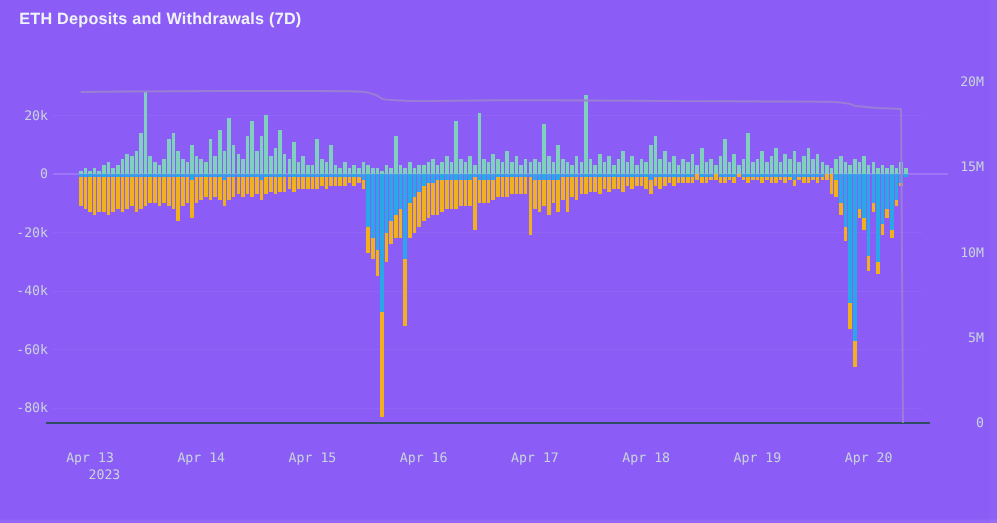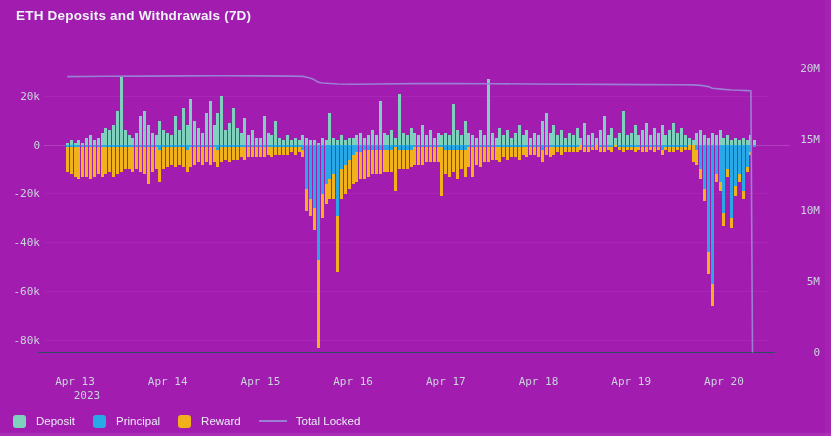--- a/index.html
+++ b/index.html
@@ -11,21 +11,21 @@
   .legend-item{display:flex;align-items:center;margin-right:18px;cursor:pointer;}
   .swatch{width:13px;height:13px;border-radius:3px;margin-right:10px;}
   .line-swatch{width:28px;height:2px;margin-right:9px;}
   .legend-label{font-size:11.5px;color:#e8eef3;}
   .edge-strip{position:absolute;right:0;top:0;width:6px;height:436px;background:rgba(255,255,255,0.03);}
   .bottom-strip{position:absolute;left:0;bottom:0;width:831px;height:3px;background:rgba(255,255,255,0.07);}
 </style>
 </head>
 <body>
 
-<div class="card" style="background: #a21caf;">
+<div class="card" style="background: #8b5cf6;">
   <div class="title" style="color: rgb(238, 243, 247);">ETH Deposits and Withdrawals (7D)</div>
 
   <svg id="chart" width="831" height="436" shape-rendering="crispEdges">
       <line x1="44" y1="96.2" x2="768" y2="96.2" stroke="rgba(255,255,255,0.05)" stroke-width="1"></line>
       <text x="40" y="99.7" text-anchor="end" fill="#c8d4dc" font-size="11px" font-family="&quot;DejaVu Sans Mono&quot;,monospace">20k</text>
       <line x1="44" y1="145" x2="790" y2="145" stroke="rgba(255,255,255,0.16)" stroke-width="1"></line>
       <text x="40" y="148.5" text-anchor="end" fill="#c8d4dc" font-size="11px" font-family="&quot;DejaVu Sans Mono&quot;,monospace">0</text>
       <line x1="44" y1="193.8" x2="768" y2="193.8" stroke="rgba(255,255,255,0.05)" stroke-width="1"></line>
       <text x="40" y="197.3" text-anchor="end" fill="#c8d4dc" font-size="11px" font-family="&quot;DejaVu Sans Mono&quot;,monospace">-20k</text>
       <line x1="44" y1="242.6" x2="768" y2="242.6" stroke="rgba(255,255,255,0.05)" stroke-width="1"></line>
@@ -576,34 +576,16 @@
       <rect x="745.57" y="145.00" width="3" height="21.96" fill="#29a8e8"></rect>
       <rect x="745.57" y="166.96" width="3" height="4.88" fill="#f0b11d"></rect>
       <rect x="749.44" y="135.24" width="3" height="9.76" fill="#7fd1bd"></rect>
       <rect x="749.44" y="145.00" width="3" height="7.32" fill="#29a8e8"></rect>
       <rect x="749.44" y="152.32" width="3" height="2.44" fill="#f0b11d"></rect>
       <rect x="753.30" y="140.12" width="3" height="4.88" fill="#7fd1bd"></rect>
       <rect x="753.30" y="145.00" width="3" height="2.44" fill="#29a8e8"></rect>
       <polyline points="67.3,76.6 105.9,76.2 144.5,76.1 183.1,75.9 221.8,75.8 260.4,75.9 291.3,76.1 302.9,76.4 306.8,77.2 310.6,78.3 314.5,79.8 318.3,82.3 322.2,83.0 329.9,83.5 337.6,84.0 353.1,84.3 376.3,84.0 414.9,83.6 453.5,83.6 492.1,83.7 530.8,84.0 569.4,84.3 608.0,84.4 646.6,84.6 677.5,84.7 693.0,84.9 700.7,85.4 708.4,86.6 712.3,88.3 716.2,88.6 723.9,89.4 731.6,90.0 739.4,90.3 747.1,90.6 750.9,90.8 752.5,352.4" fill="none" stroke="#9b7fd4" stroke-width="1.6" stroke-linejoin="round" shape-rendering="geometricPrecision"></polyline>
     </svg>
 
-  <div class="legend">
-    <div class="legend-item">
-      <span class="swatch" style="background: rgb(127, 209, 189);"></span>
-      <span class="legend-label" style="color: rgb(232, 238, 243);">Deposit</span>
-    </div>
-    <div class="legend-item">
-      <span class="swatch" style="background: rgb(41, 168, 232);"></span>
-      <span class="legend-label" style="color: rgb(232, 238, 243);">Principal</span>
-    </div>
-    <div class="legend-item">
-      <span class="swatch" style="background: rgb(240, 177, 29);"></span>
-      <span class="legend-label" style="color: rgb(232, 238, 243);">Reward</span>
-    </div>
-    <div class="legend-item">
-      <span class="line-swatch" style="background: rgb(155, 127, 212);"></span>
-      <span class="legend-label" style="color: rgb(232, 238, 243);">Total Locked</span>
-    </div>
-  </div>
 
   <div class="edge-strip"></div>
   <div class="bottom-strip"></div>
 </div>
 
 </body></html>

